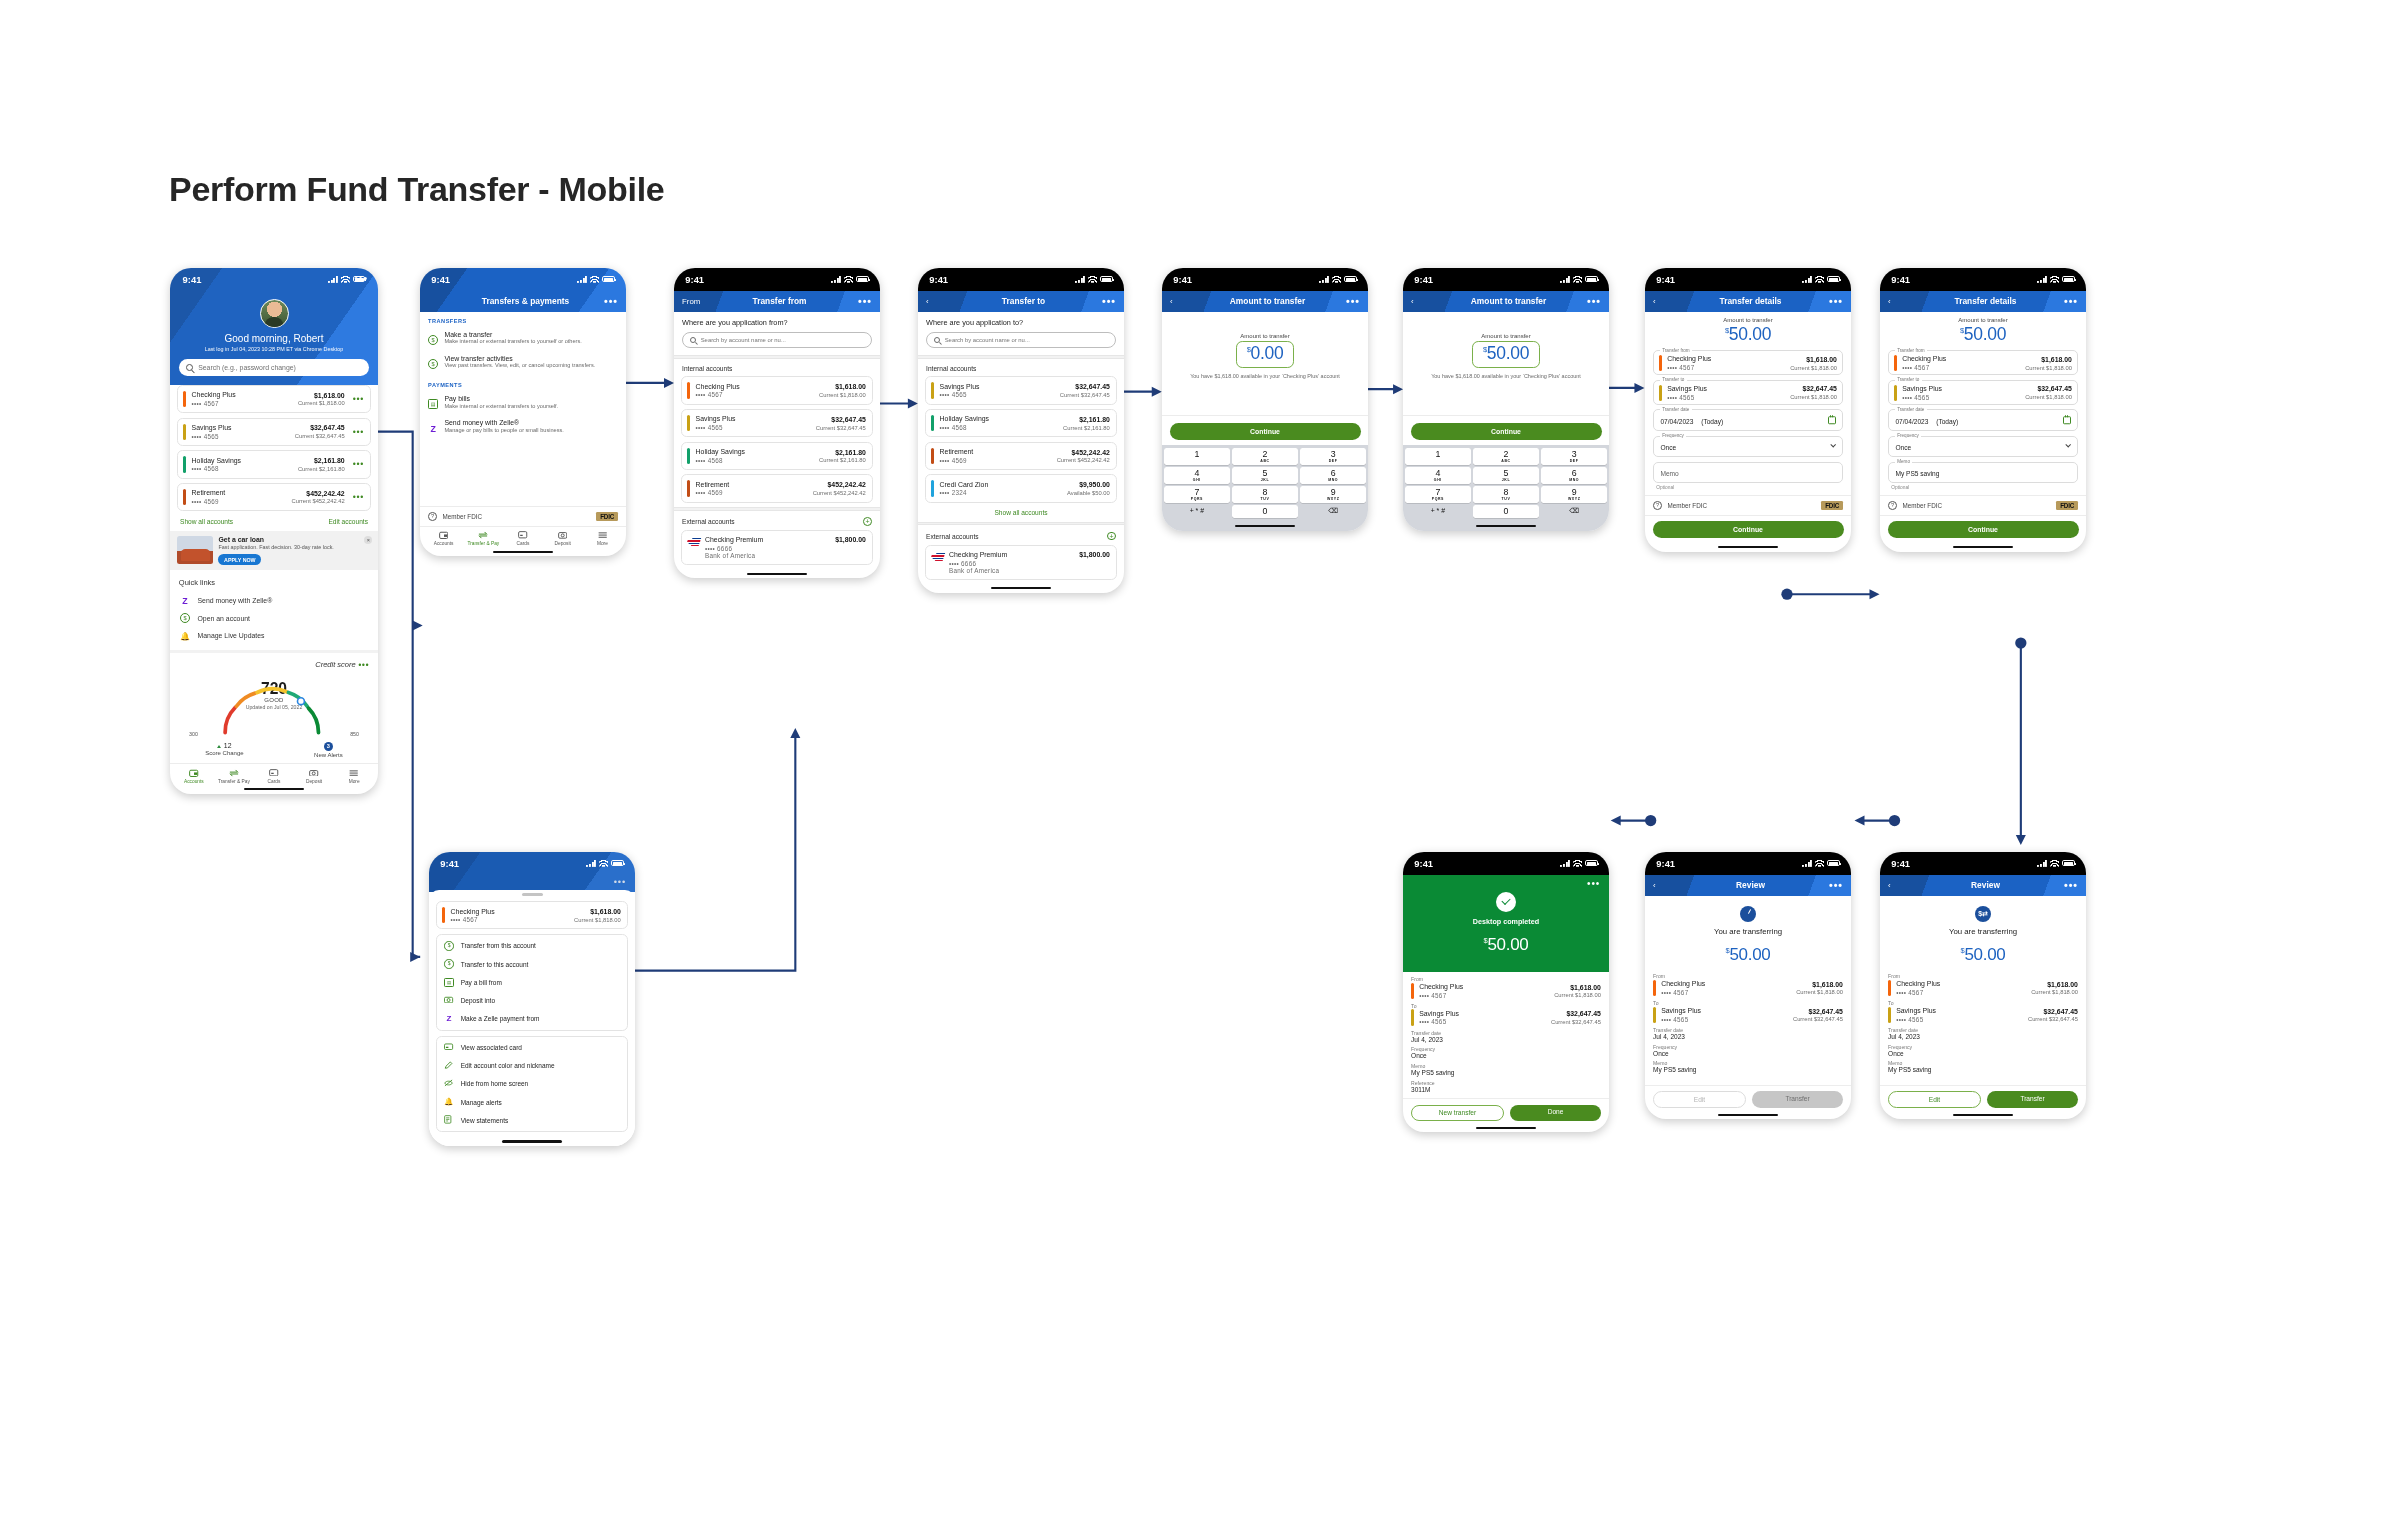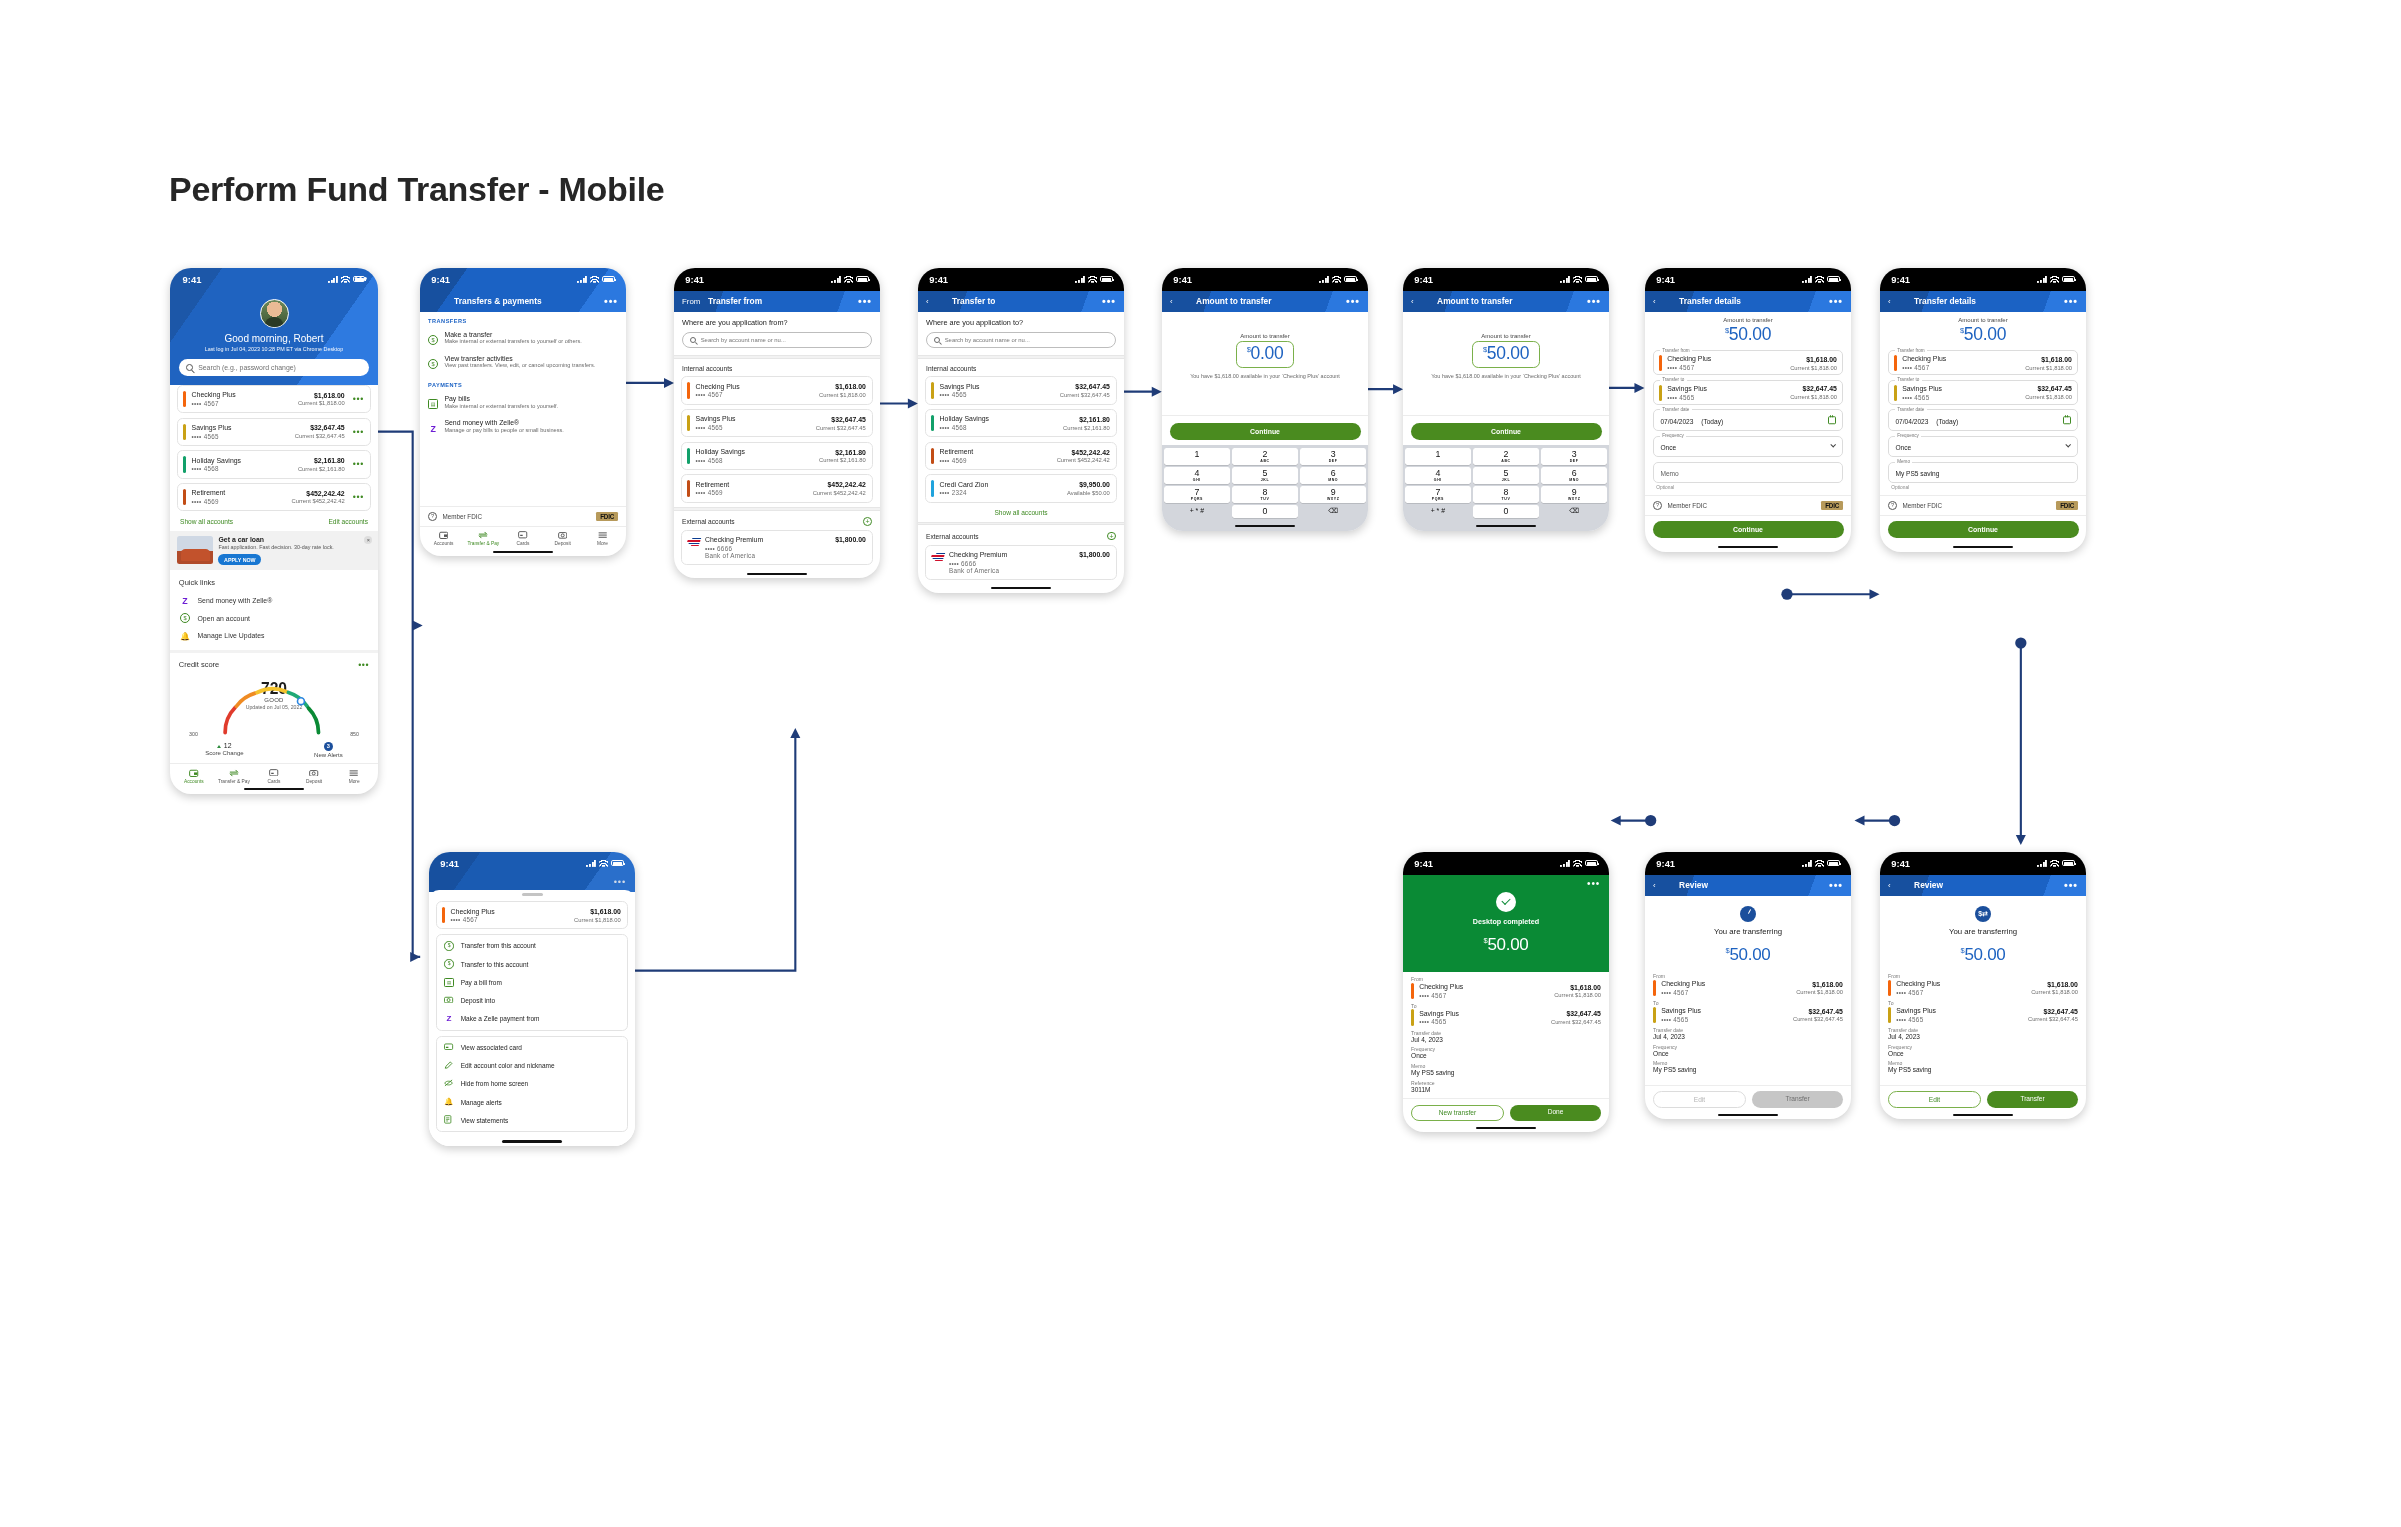--- a/index.html
+++ b/index.html
@@ -42,21 +42,21 @@
   .batt { width:12.5px;height:6.3px;border:0.9px solid #fff;border-radius:1.9px;position:relative;}
   .batt::before{content:"";position:absolute;inset:0.8px;background:#fff;border-radius:0.6px;}
   .batt::after{content:"";position:absolute;right:-2px;top:1.9px;width:1.3px;height:2.5px;background:#fff;border-radius:0 0.6px 0.6px 0;}
 
   .navbar {
     height:21px; background:#1b62c4; display:flex; align-items:center;
     padding:0 8.1px; color:#fff; font-size:8.4px; font-weight:700; position:relative;
     background:linear-gradient(110deg,#17509f 0 23%,#1b62c4 23% 80%,#2b78df 80%);
   }
   .navbar .nb-left { font-size:7.8px; font-weight:400; min-width:26px; }
-  .navbar .nb-title { flex:1; }
+  .navbar .nb-title { flex:1; text-align:center; }
   .navbar .nb-dots { min-width:21px; text-align:right; font-size:10.6px; letter-spacing:0.9px; }
   .chev-left { font-size:10.6px; font-weight:400; }
 
   .hero {
     background:linear-gradient(125deg,#1c57a8 0 18%,#1f63c0 18% 72%,#2e7ae0 72%);
     padding:0 8.8px 8.8px; color:#fff; text-align:center; position:relative;
   }
   .hero .dots-tr { position:absolute; right:10px; top:3.8px; font-size:10.6px; letter-spacing:0.9px; }
   .avatar {
     width:29px;height:29px;border-radius:50%;margin:8.8px auto 4.4px;
@@ -105,22 +105,22 @@
   .promo-s { font-size:5.4px; color:#555; line-height:1.35; margin-top:0.6px; }
   .promo-btn { display:inline-block; margin-top:3.1px; background:#1877d2; color:#fff;
     font-size:5.3px; font-weight:700; padding:2.2px 5.6px; border-radius:6.9px; }
   .promo-x { position:absolute; right:5.6px; top:5px; width:8.1px;height:8.1px;border-radius:50%;
     background:#ddd; color:#555; font-size:5.6px; text-align:center; line-height:8.1px; }
 
   .sect-title { font-size:7.5px; color:#333; padding:7.5px 8.8px 5px; }
   .ql-item { display:flex; align-items:center; gap:7.5px; padding:3.8px 10px; font-size:6.9px; color:#333; }
   .ql-ico { width:10px;height:10px;flex:none; }
 
-  .credit-head { display:flex; justify-content:space-between; align-items:center;
-    padding:6.3px 8.8px 1.3px; font-size:7.5px; color:#333; }
+  .credit-head { display:flex; justify-content:flex-end; align-items:center;
+    padding:6.3px 8.8px 1.3px; font-size:7.5px; color:#333;font-style:italic; }
   .gauge-wrap { position:relative; height:58px; text-align:center; }
   .score { font-size:15.6px; font-weight:700; color:#1c1c1c; margin-top:10px; line-height:1; }
   .score-lbl { font-size:6px; color:#444; letter-spacing:0.3px; }
   .score-upd { font-size:5.2px; color:#666; margin-top:1.3px; }
   .gauge-min,.gauge-max { position:absolute; bottom:1.9px; font-size:5.3px; color:#555; }
   .gauge-min{left:19px;} .gauge-max{right:19px;}
   .cs-stats { display:flex; justify-content:space-around; padding:2.5px 0 5px; }
   .cs-stat { text-align:center; }
   .cs-val { font-size:6.9px; color:#1c1c1c; }
   .cs-lbl { font-size:6px; color:#444; margin-top:1.3px; }

